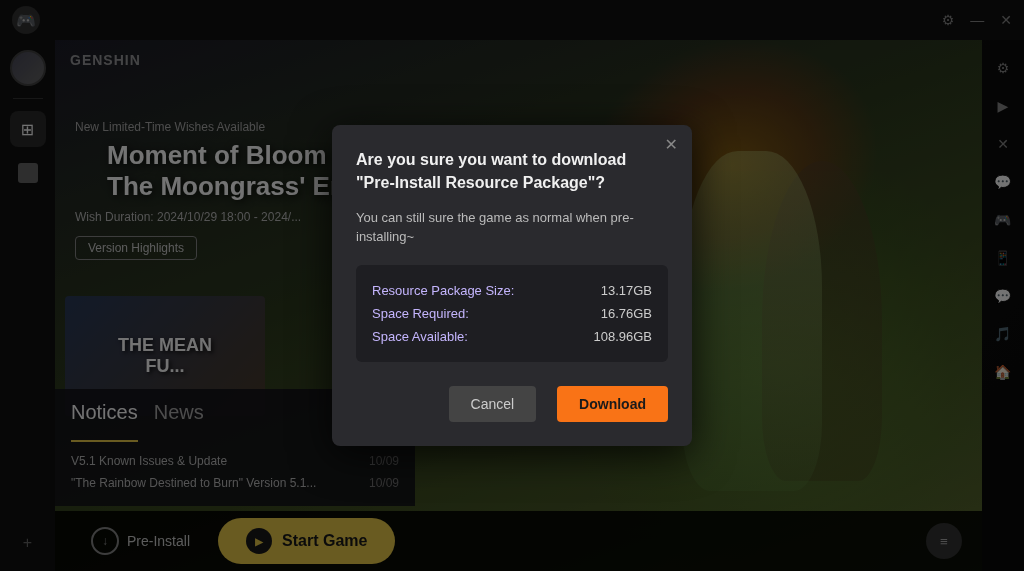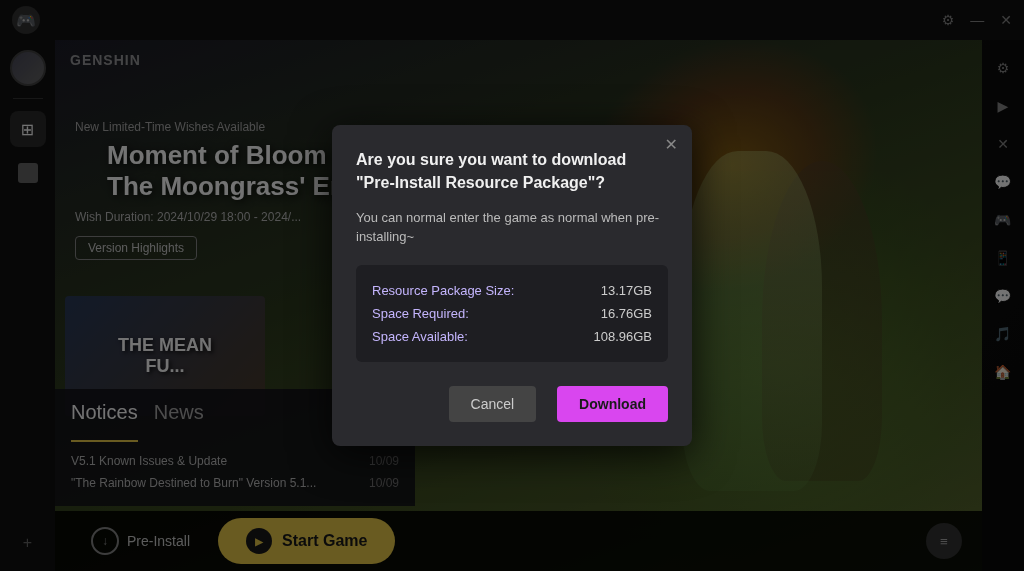--- a/index.html
+++ b/index.html
@@ -339,21 +339,21 @@
     .btn-cancel {
       background: #444;
       color: #ccc;
       border: none;
       padding: 10px 22px;
       border-radius: 4px;
       font-size: 14px;
       cursor: pointer;
     }
     .btn-download {
-      background: #d946ef;
+      background: #f97316;
       color: #1a1a1a;
       border: none;
       padding: 10px 22px;
       border-radius: 4px;
       font-size: 14px;
       font-weight: bold;
       cursor: pointer;
     }
   </style>
 </head>
@@ -451,21 +451,21 @@
     </button>
     <button class="menu-btn">≡</button>
   </div>
 </div>
 
 <div class="modal-overlay">
   <div class="dialog">
     <button class="dialog-close">✕</button>
 
     <div class="dialog-title">Are you sure you want to download "Pre-Install Resource Package"?</div>
-    <div class="dialog-description">You can normal enter the game as normal when pre-installing~</div>
+    <div class="dialog-description">You can still sure the game as normal when pre-installing~</div>
 
     <div class="info-table">
       <div class="info-row">
         <span class="info-label">Resource Package Size:</span>
         <span class="info-value">13.17GB</span>
       </div>
       <div class="info-row">
         <span class="info-label">Space Required:</span>
         <span class="info-value">16.76GB</span>
       </div>

